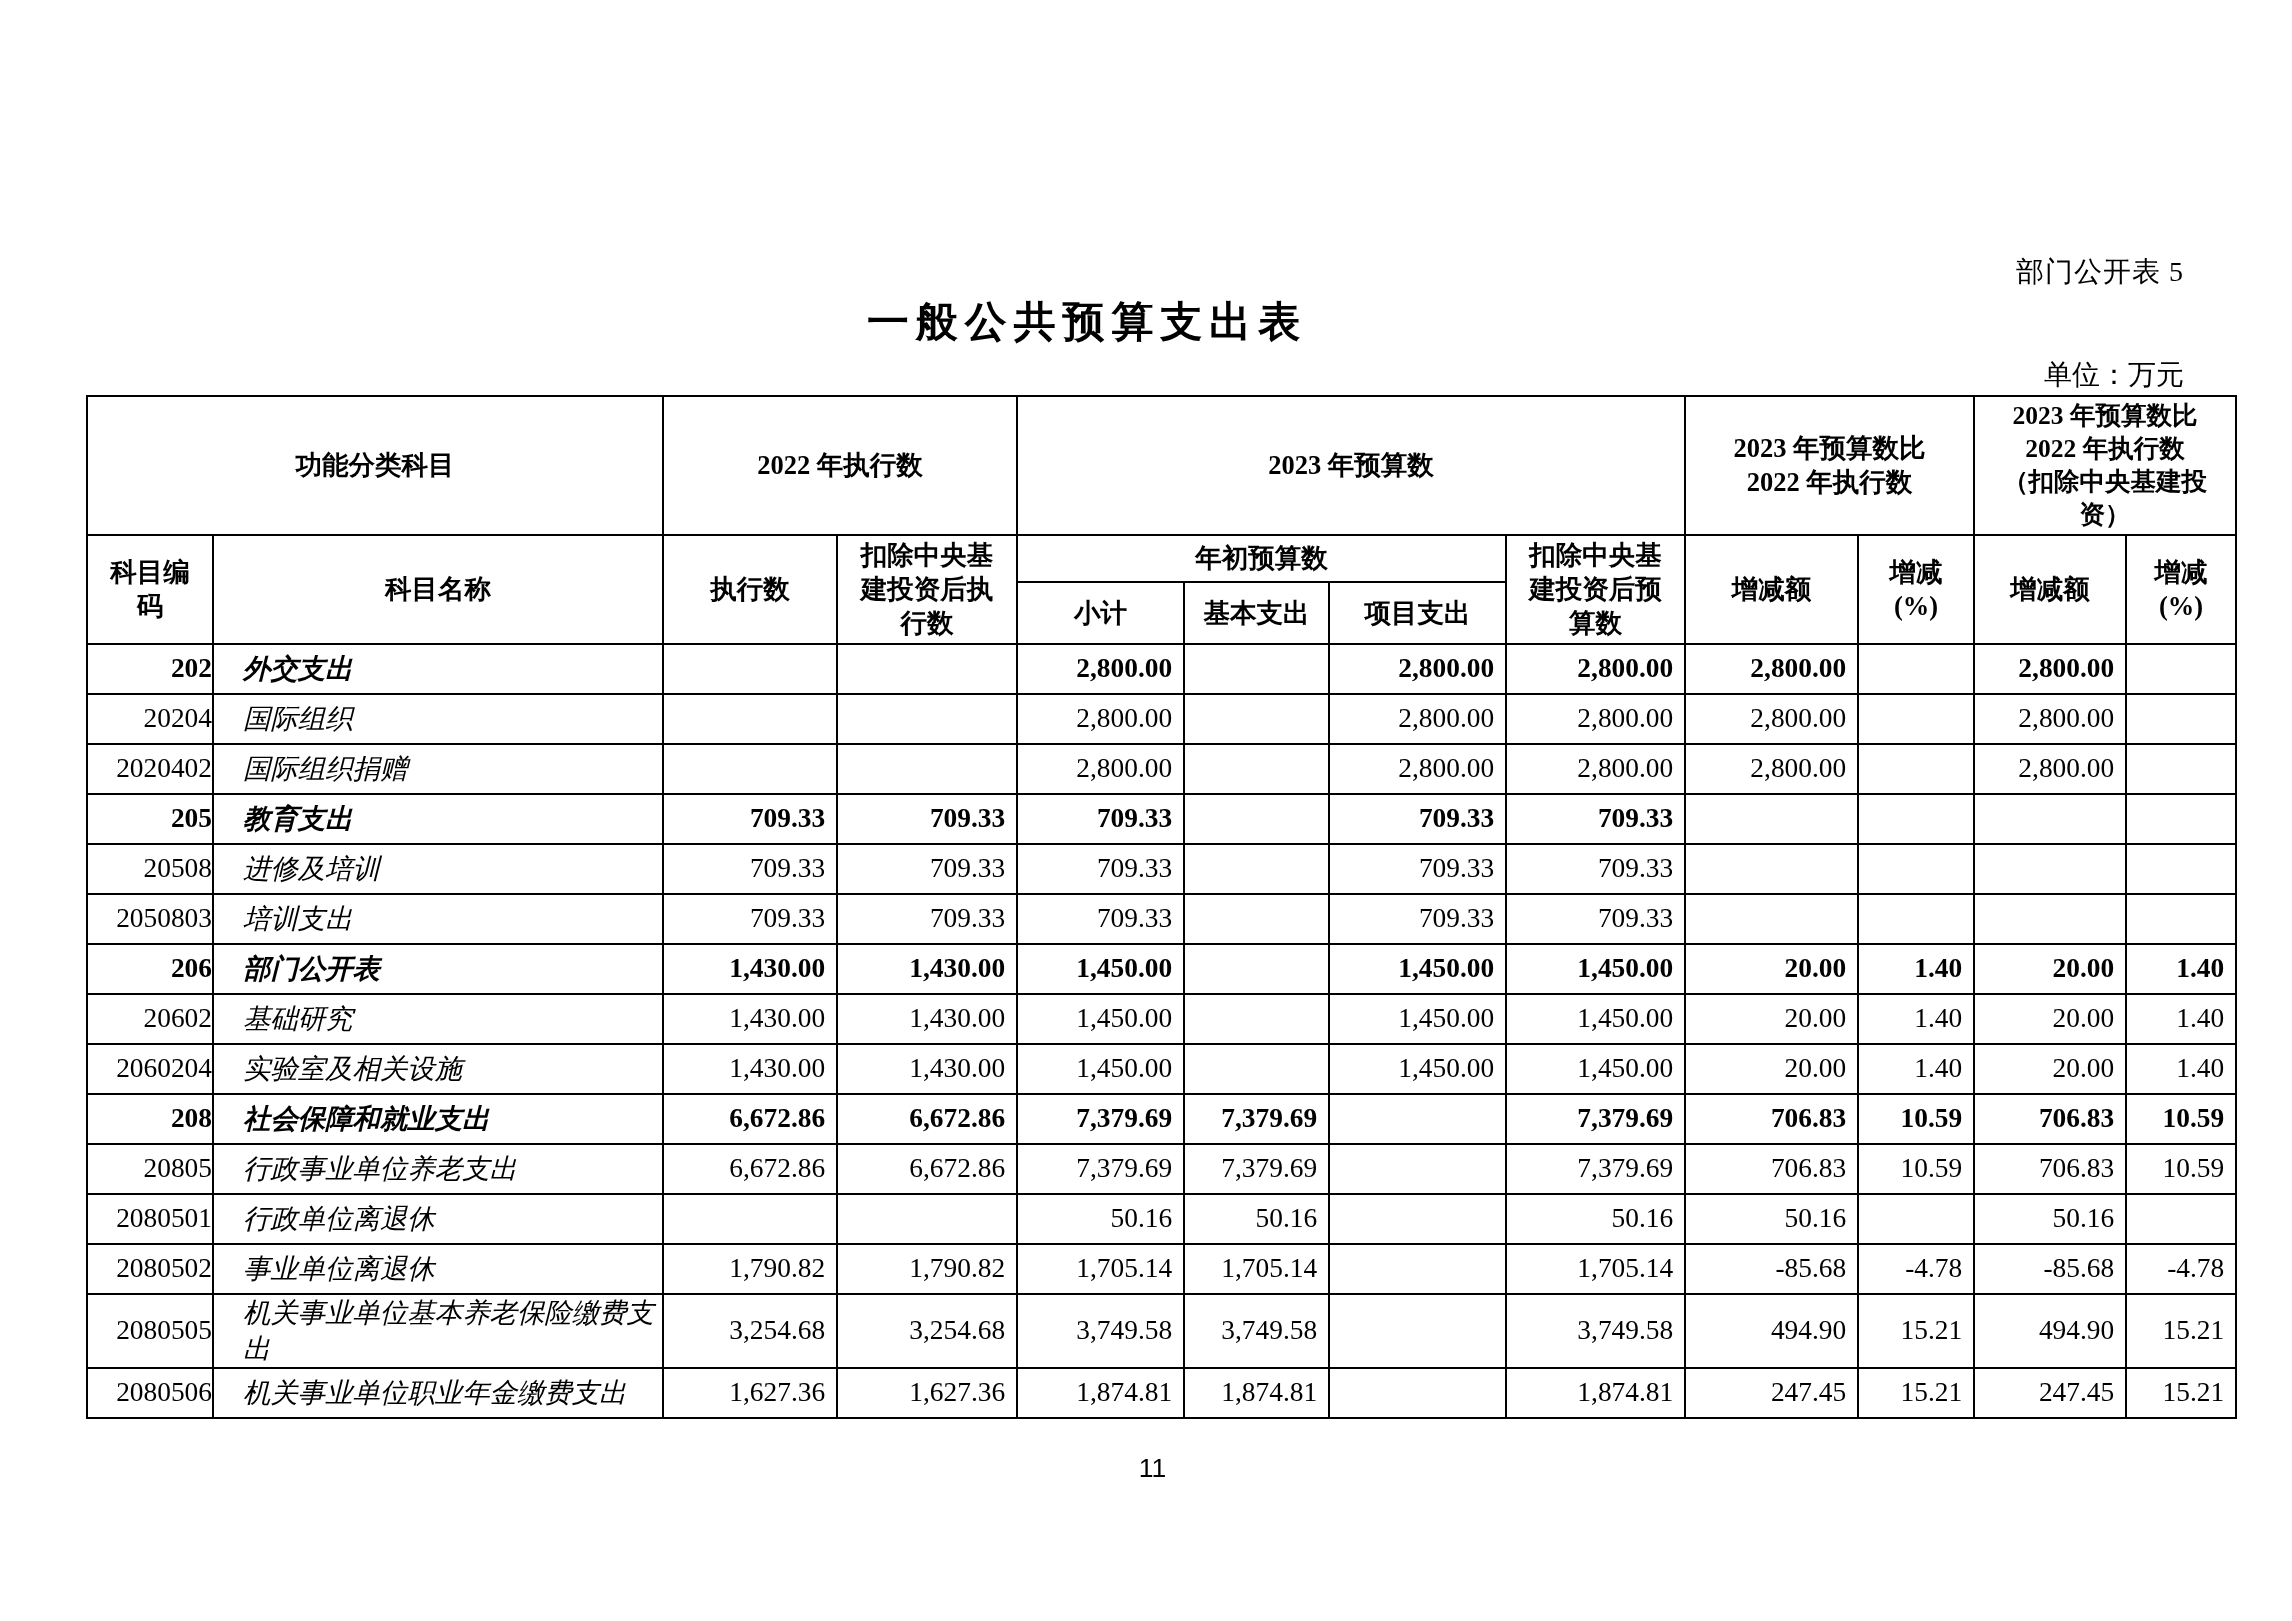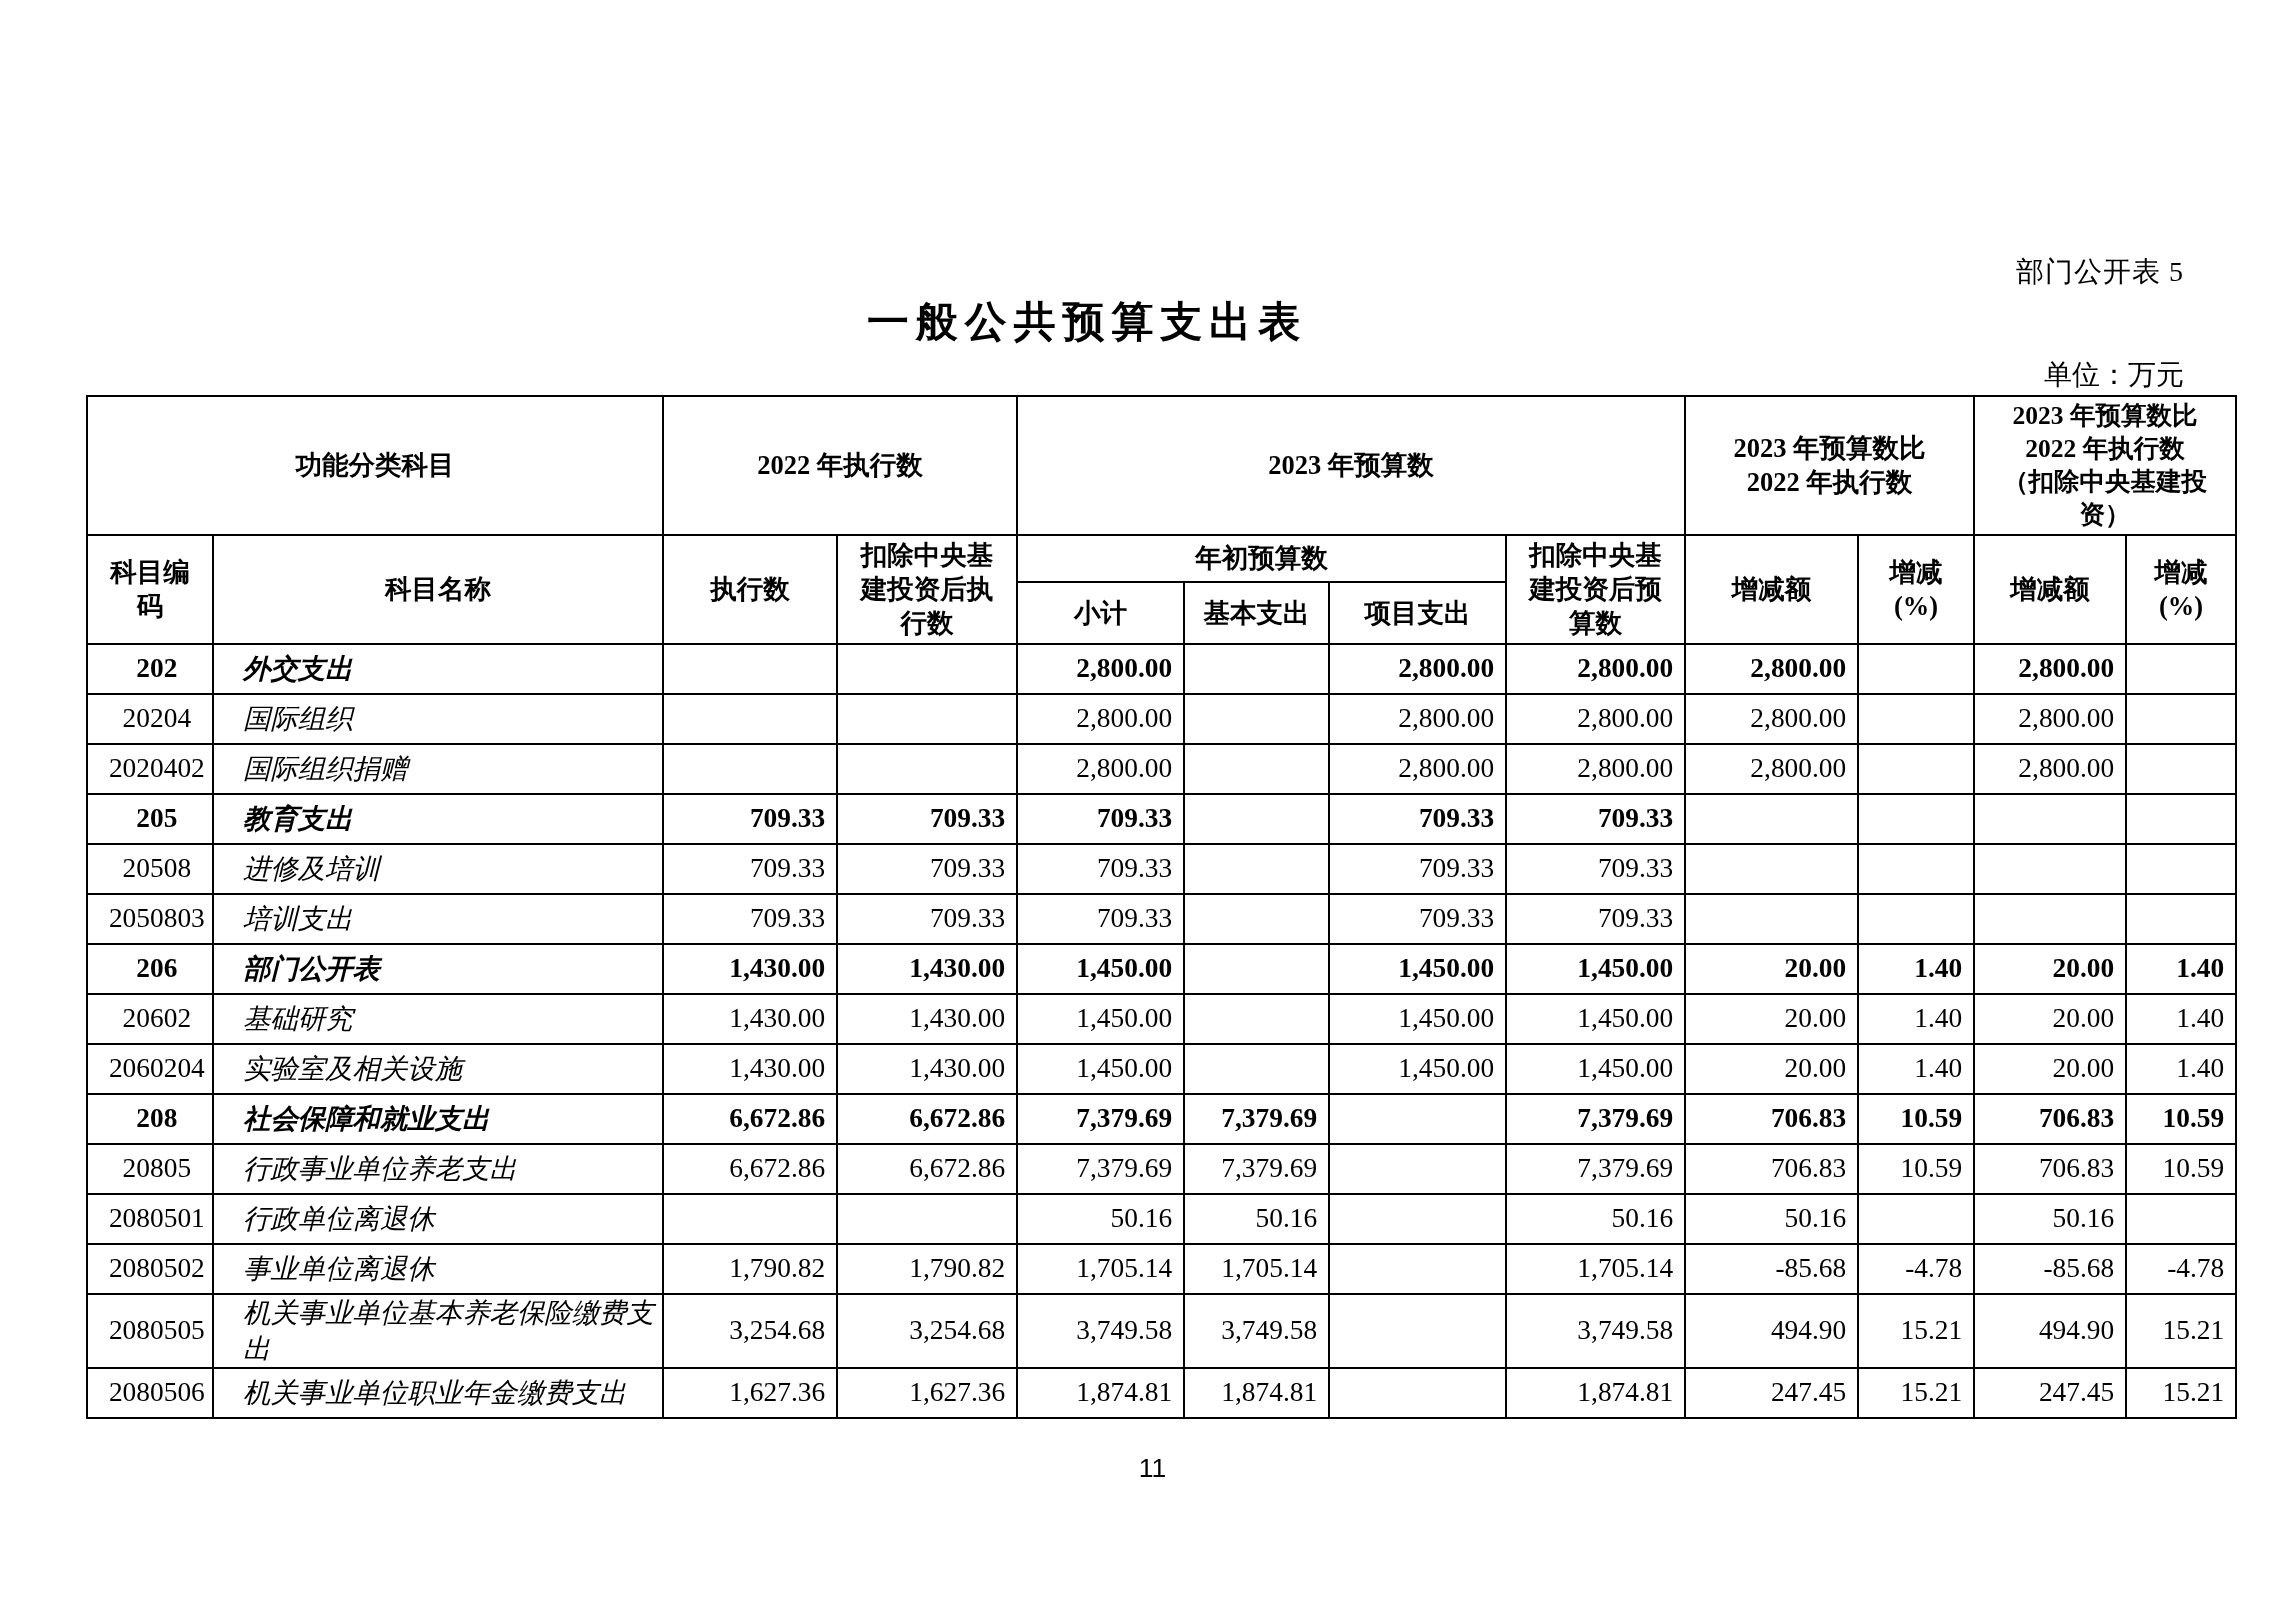--- a/index.html
+++ b/index.html
@@ -37,21 +37,21 @@
     white-space:pre-line; line-height:1.3; padding:2px 3.9px;
   }
   tr.hrow1 { height:110px; }
   tr.hrow2 { height:46px; }
   tr.hrow3 { height:59px; }
   th.initial-budget { border-bottom:3.9px solid #000; }
   tr.hrow2 th[rowspan], tr.hrow3 th { border-bottom:2.9px solid #000; }
   th.compare-excl { font-size:25.5px; }
   tbody tr { height:50px; }
   tbody td { font-size:27.4px; }
-  tbody td.code { text-align:center; padding-left:13.7px; }
+  tbody td.code { text-align:right; padding-left:13.7px; }
   tbody td.name { text-align:left; padding-left:29px;font-style:italic; }
   tbody td.num  { text-align:right; padding-right:10.8px; }
   tbody tr.cat td { font-weight:bold; border-top:2.9px solid #000; border-bottom:2.9px solid #000; }
   .page-number {
     position:absolute; top:1453px; left:0; width:2293px;
     text-align:center; font-size:26.5px;
     font-family:"Liberation Sans","DejaVu Sans",sans-serif;
     padding-left:12px;
   }
 </style>

